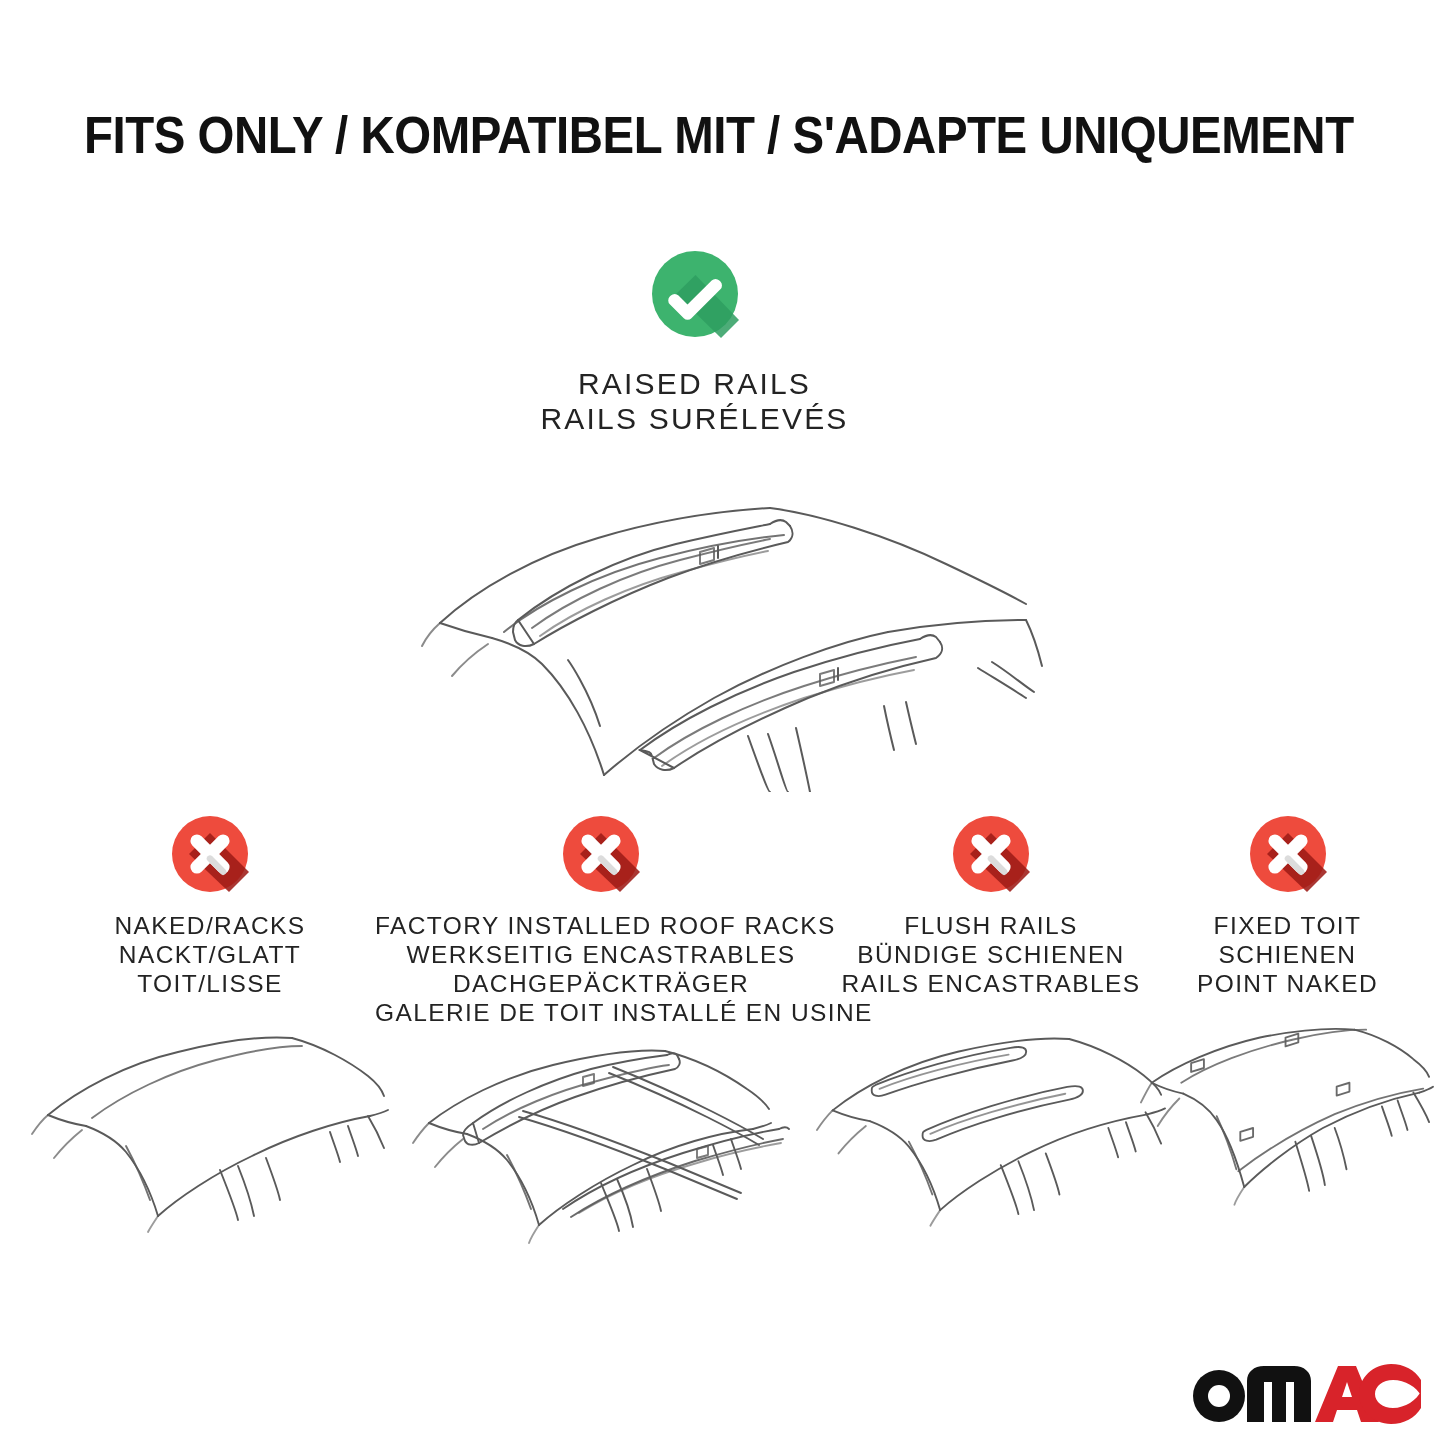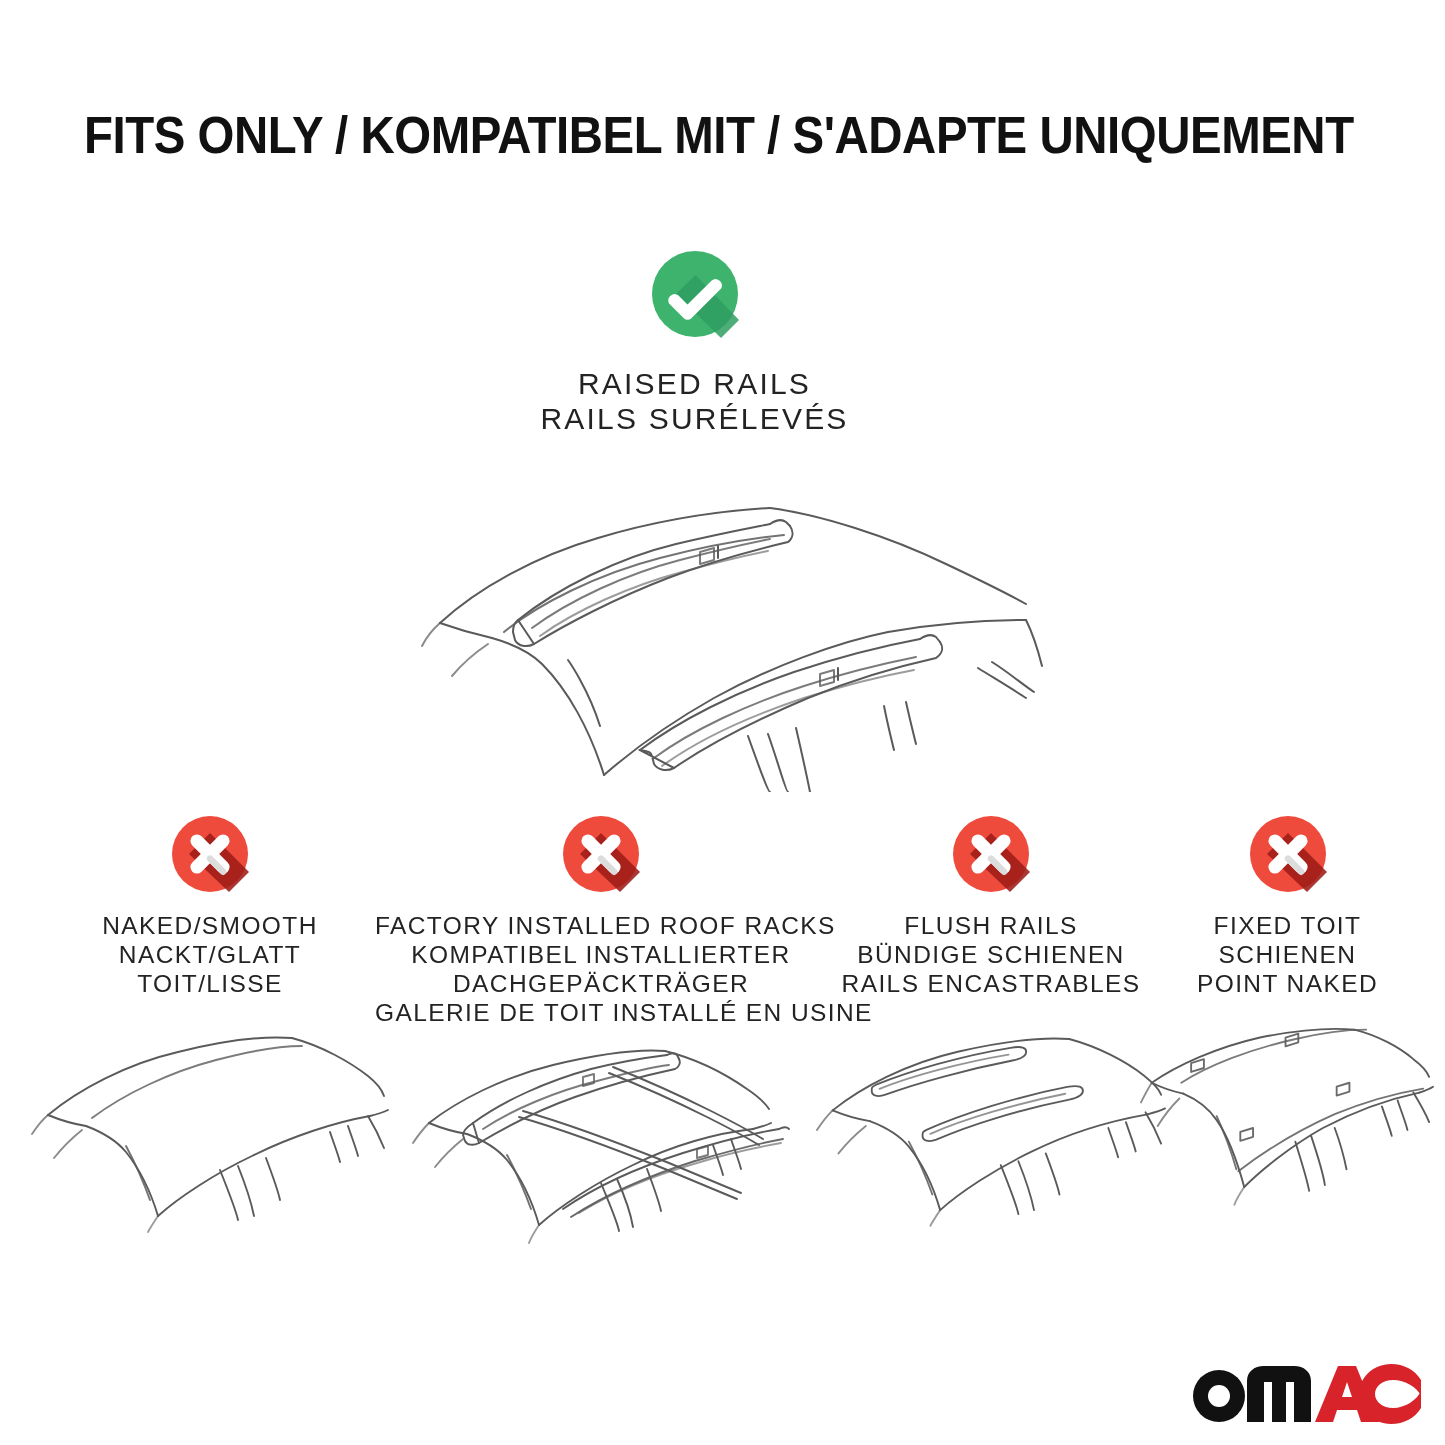--- a/index.html
+++ b/index.html
@@ -195,21 +195,21 @@
         <circle cx="39" cy="39" r="38" fill="#EE4B3D"></circle>
         <path d="M39 18 L78 57 L58 77 L18 39 Z" fill="#9E1B17" opacity="0.88"></path>
         <g transform="rotate(45 39 39)">
           <rect x="32.5" y="14" width="13" height="50" rx="6.5" fill="#ffffff"></rect>
           <rect x="14" y="32.5" width="50" height="13" rx="6.5" fill="#ffffff"></rect>
           <rect x="39" y="39" width="25" height="6.5" rx="3.2" fill="#dcdcdc"></rect>
         </g>
       </svg>
     </div>
     <div class="col-caption">
-      <div>NAKED/SMOOTH</div>
+      <div>NAKED/RACKS</div>
       <div>NACKT/GLATT</div>
       <div>TOIT/LISSE</div>
     </div>
     <div class="col-illustration">
       <svg viewBox="0 0 360 215" width="100%" height="215" preserveAspectRatio="xMidYMid meet" aria-hidden="true">
         <g fill="none" stroke="#5a5a5a" stroke-width="1.9" stroke-linecap="round" stroke-linejoin="round">
           <path d="M18 95 C48 70 96 44 148 32 C196 20 236 16 262 18"></path>
           <path d="M262 18 C292 26 320 42 338 56 C348 64 352 70 354 76"></path>
           <path d="M18 95 C30 100 44 104 56 106"></path>
           <path d="M56 106 C72 112 86 120 96 132 C112 152 122 176 128 196"></path>
@@ -238,21 +238,21 @@
         <path d="M39 18 L78 57 L58 77 L18 39 Z" fill="#9E1B17" opacity="0.88"></path>
         <g transform="rotate(45 39 39)">
           <rect x="32.5" y="14" width="13" height="50" rx="6.5" fill="#ffffff"></rect>
           <rect x="14" y="32.5" width="50" height="13" rx="6.5" fill="#ffffff"></rect>
           <rect x="39" y="39" width="25" height="6.5" rx="3.2" fill="#dcdcdc"></rect>
         </g>
       </svg>
     </div>
     <div class="col-caption">
       <div>FACTORY INSTALLED ROOF RACKS</div>
-      <div>KOMPATIBEL INSTALLIERTER</div>
+      <div>WERKSEITIG ENCASTRABLES</div>
       <div>DACHGEPÄCKTRÄGER</div>
       <div>GALERIE DE TOIT INSTALLÉ EN USINE</div>
     </div>
     <div class="col-illustration">
       <svg viewBox="0 0 380 215" width="100%" height="215" preserveAspectRatio="xMidYMid meet" aria-hidden="true">
         <g fill="none" stroke="#5a5a5a" stroke-width="1.9" stroke-linecap="round" stroke-linejoin="round">
           <path d="M18 86 C46 64 92 40 142 28 C188 17 228 12 254 14"></path>
           <path d="M254 14 C286 22 316 38 336 52 C348 60 354 66 358 72"></path>
           <path d="M18 86 C30 91 44 95 56 97"></path>
           <path d="M56 97 C72 103 86 111 96 123 C112 143 122 167 128 188"></path>

